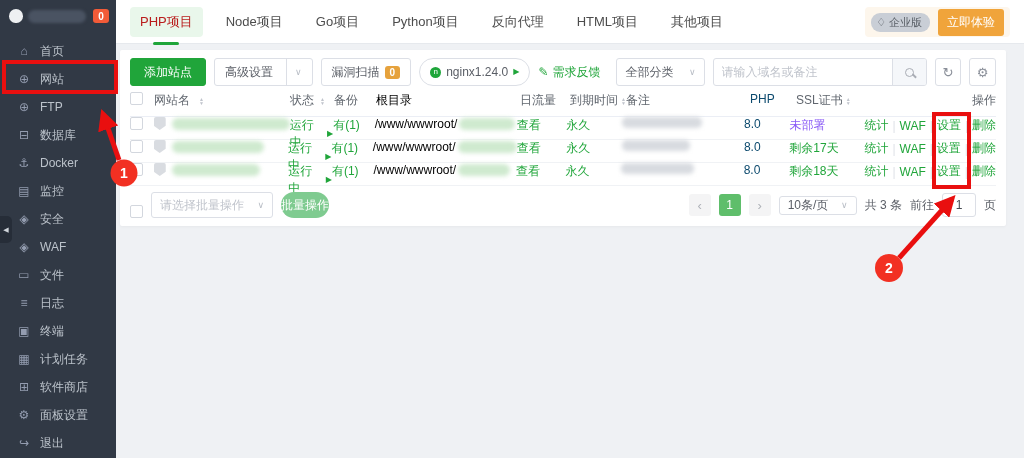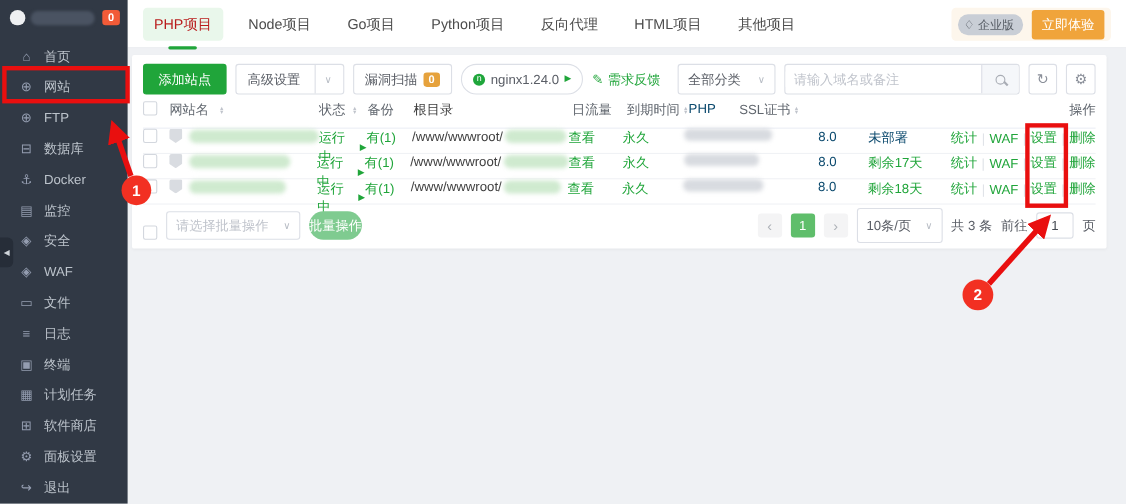--- a/index.html
+++ b/index.html
@@ -48,46 +48,46 @@
 .mag{width:9px;height:9px;border:1.5px solid #a9adb5;border-radius:50%;position:relative}
 .mag::after{content:"";position:absolute;width:5px;height:1.5px;background:#a9adb5;transform:rotate(45deg);right:-4px;bottom:-1px}
 .icon-btn{width:28px;height:28px;border:1px solid #dcdfe6;border-radius:3px;background:#fff;color:#8a8f99;font-size:13px;display:flex;align-items:center;justify-content:center;cursor:pointer}
 
 .thead{display:flex;align-items:flex-start;height:25px;border-bottom:1px solid #ebeef5;color:#60666e;font-size:12px}
 .trow{display:flex;align-items:flex-start;height:23px;border-bottom:1px solid #f0f2f5;font-size:12px}
 .col-cb{width:24px;display:flex;align-items:center}
 .col-name{width:136px;display:flex;align-items:center;gap:6px}
 .col-status{width:44px;display:flex;align-items:center;gap:3px}
 .col-backup{width:42px}
-.col-root{width:144px;display:flex;align-items:center;gap:2px;color:#404040}
+.col-root{width:144px;display:flex;align-items:center;gap:2px;color:#000000}
 .col-traffic{width:50px}
 .col-expire{width:56px}
 .col-remark{width:124px;display:flex;align-items:center}
 .col-php{width:46px;color:#0c4a6e}
 .col-ssl{width:76px}
 .col-ops{flex:1;display:flex;justify-content:flex-end;align-items:center;gap:4px}
 .hcell{display:flex;align-items:center}
 .sort{display:inline-flex;flex-direction:column;margin-left:3px;color:#c0c4cc;font-size:5px;line-height:4px}
 .cb{width:13px;height:13px;border:1px solid #d3d7de;border-radius:2px;background:#fff;cursor:pointer}
 .shield{width:12px;height:13px;background:#d9dce1;clip-path:polygon(0 0,100% 0,100% 68%,50% 100%,0 68%);border-radius:2px;flex:0 0 auto}
 .green{color:#20a53a}
-.orange{color:#0c4a6e}
+.orange{color:#8b5cf6}
 .blob-g{height:12px;border-radius:6px;background:#cfeacf;filter:blur(2px)}
 .blob-gray{height:11px;border-radius:5px;background:#d8dbe0;filter:blur(2px)}
 .oplink{color:#20a53a;cursor:pointer;white-space:nowrap}
 .opsep{color:#e0e3e8}
 
 .cfooter{display:flex;align-items:center;margin-top:6px;height:26px}
 .fleft{display:flex;align-items:flex-end;gap:8px}
 .sel-bulk{width:122px;height:26px;color:#c0c4cc}
 .btn-bulk{background:#7fcb90;color:#fff;border:0;height:26px;padding:0 0;border-radius:13px;font-size:12px;cursor:pointer}
 .fright{margin-left:auto;display:flex;align-items:center;gap:8px;color:#5a5e66}
 .pgbtn{width:22px;height:22px;background:#f4f4f5;border-radius:3px;color:#aeb2b8;display:flex;align-items:center;justify-content:center;font-size:13px;cursor:pointer}
 .pgcur{background:#5fbe6b;color:#fff;font-size:12px}
-.sel-size{width:78px;height:32px}
+.sel-size{width:78px;height:19px}
 .goto-input{width:34px;height:24px;border:1px solid #dcdfe6;border-radius:3px;text-align:center;font-size:12px;color:#454a52;outline:0;font-family:inherit}
 
 .anno{position:absolute;left:0;top:0;width:1024px;height:458px;pointer-events:none;z-index:10}
 </style>
 </head>
 <body>
 
 <aside class="sidebar">
   <div class="logo-row">
     <span class="logo-icon"></span>
@@ -242,20 +242,21 @@
       <span class="col-backup">备份</span>
       <span class="col-root">根目录</span>
       <span class="col-traffic">日流量</span>
       <span class="col-expire hcell">
           <span>到期时间</span>
           <span class="sort">
             <span>▲</span>
             <span>▼</span>
           </span>
         </span>
+      <span class="col-remark">备注</span>
       <span class="col-php">PHP</span>
       <span class="col-ssl hcell">
           <span>SSL证书</span>
           <span class="sort">
             <span>▲</span>
             <span>▼</span>
           </span>
         </span>
       <span class="col-ops">操作</span>
     </div>

